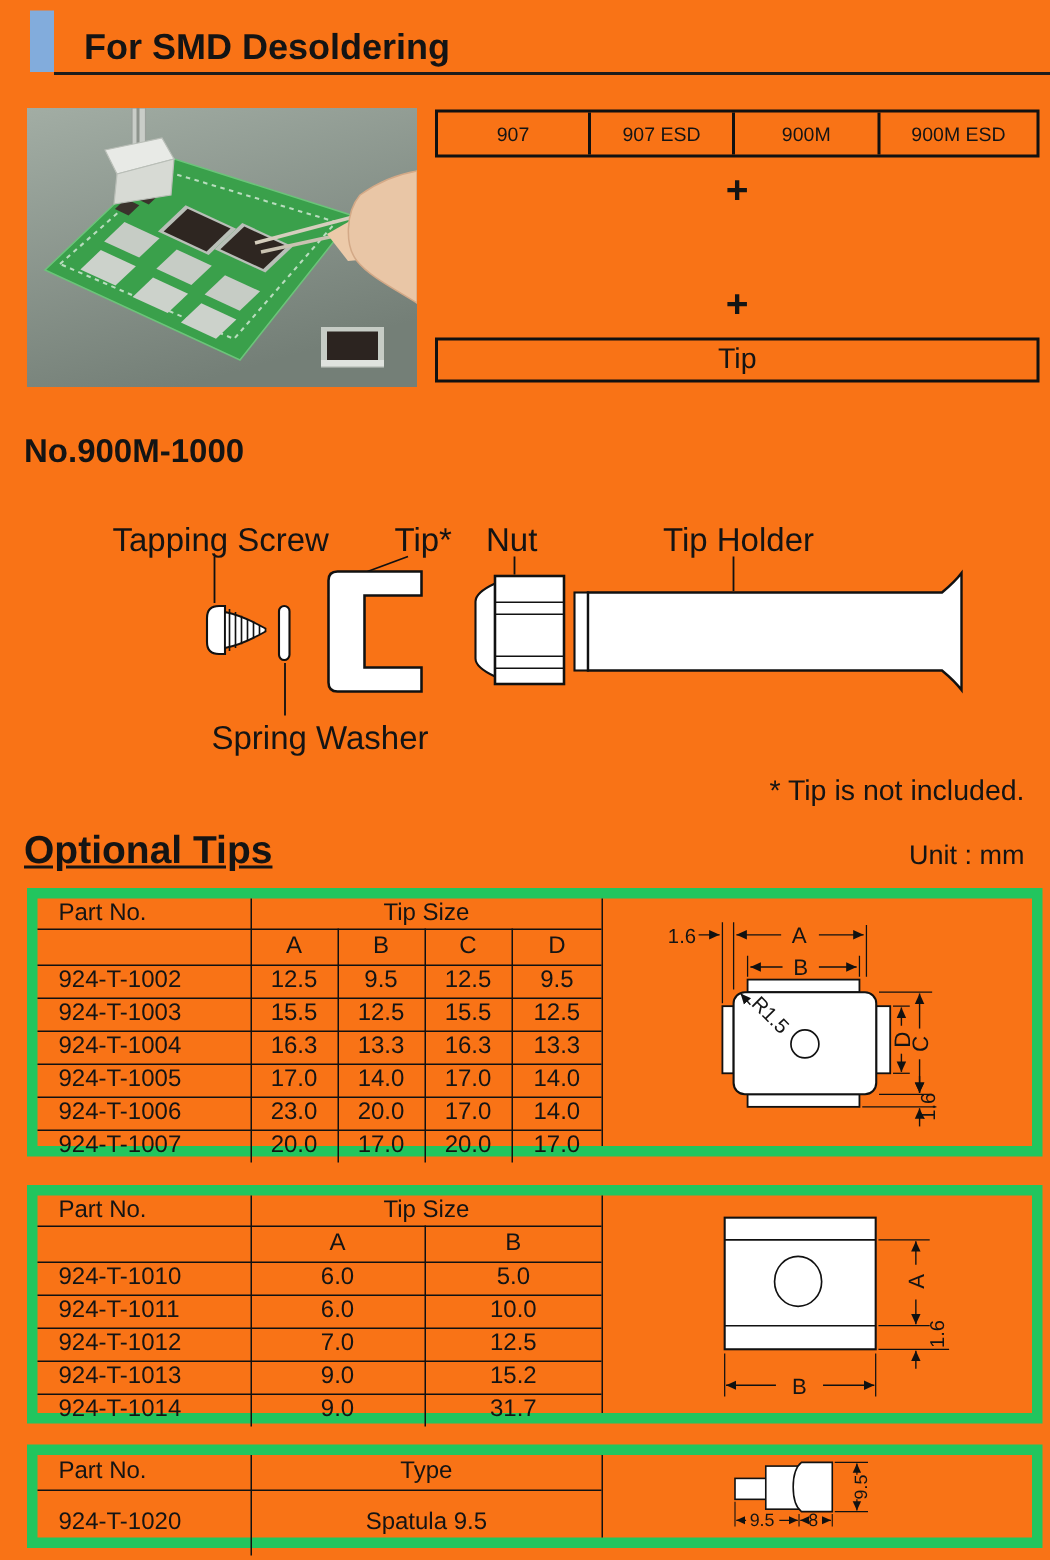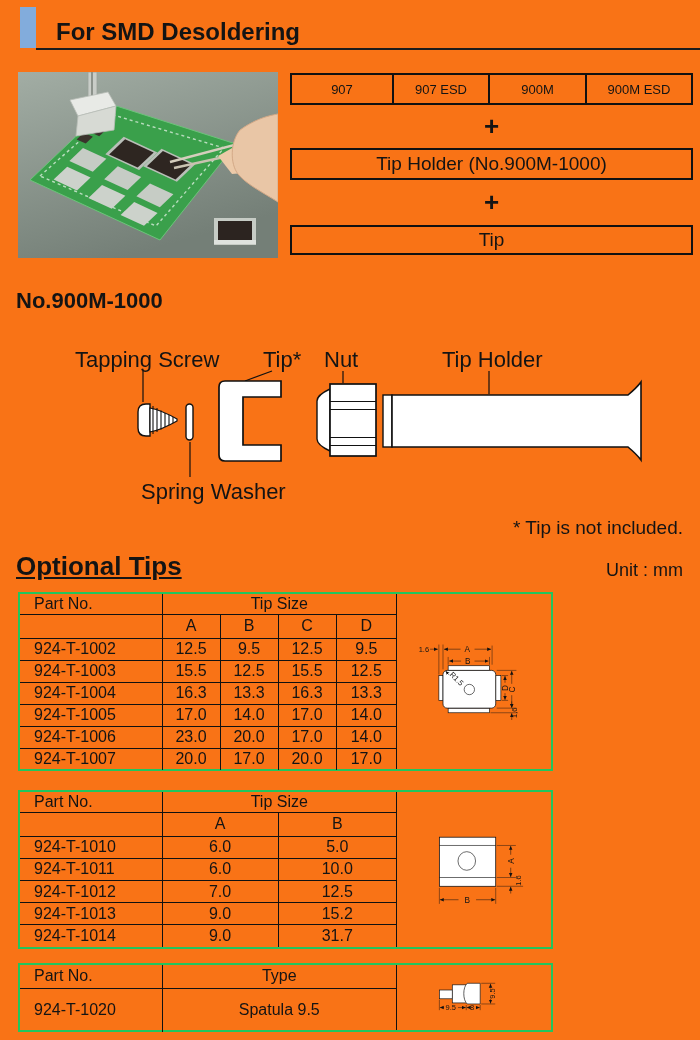--- a/index.html
+++ b/index.html
@@ -28,21 +28,21 @@
   .plus { position:absolute; left:0; width:100%; text-align:center; font-weight:bold; font-size:26px; }
 
   .h-900m { left:16px; top:288px; font-size:22px; font-weight:bold; }
   .parts-svg { left:0; top:340px; width:700px; height:172px; }
   .tip-note { right:17px; top:517px; font-size:19px; }
 
   .h-optional { left:16px; top:551px; font-size:26px; font-weight:bold;text-decoration:underline; }
   .unit-label { right:17px; top:560px; font-size:18px; }
 
   
-  .block { position:absolute; left:18px; width:535px; border:2px solid #22c55e; display:flex; }
+  .block { position:absolute; left:18px; width:677px; border:7px solid #22c55e; display:flex; }
   .block-1 { top:592px; height:179px; }
   .block-2 { top:790px; height:159px; }
   .block-3 { top:963px; height:69px; }
   .tblwrap { flex:0 0 377px; border-right:1px solid #111; }
   table { width:100%; height:100%; border-collapse:collapse; table-layout:fixed; border:hidden; }
   td, th { border:1px solid #111; font-weight:normal; font-size:16px; text-align:center;
            vertical-align:middle; padding:0; color:#141414; }
   .part-cell { text-align:left; padding-left:14px; }
   .diagcell { flex:1 1 auto; position:relative; }
   .diag { position:absolute; left:0; top:0; width:100%; height:100%; }
@@ -112,21 +112,20 @@
   </div>
 
   <div class="abs combo">
     <div class="crow">
       <div class="ccell" style="flex:0 0 100px">907</div>
       <div class="ccell" style="flex:0 0 96px">907 ESD</div>
       <div class="ccell" style="flex:0 0 97px">900M</div>
       <div class="ccell" style="flex:0 0 106px">900M ESD</div>
     </div>
     <div class="plus" style="top:32px; height:43px; line-height:43px">+</div>
-    <div class="cbox" style="top:75px">Tip Holder (No.900M-1000)</div>
     <div class="plus" style="top:107px; height:45px; line-height:45px">+</div>
     <div class="cbox" style="top:152px; height:30px">Tip</div>
   </div>
 
   <h2 class="abs h-900m">No.900M-1000</h2>
 
   <svg class="abs parts-svg" viewBox="0 340 700 172">
 
     <text class="lbl22" x="75" y="367">Tapping Screw</text>
     <text class="lbl22" x="263" y="367">Tip*</text>

